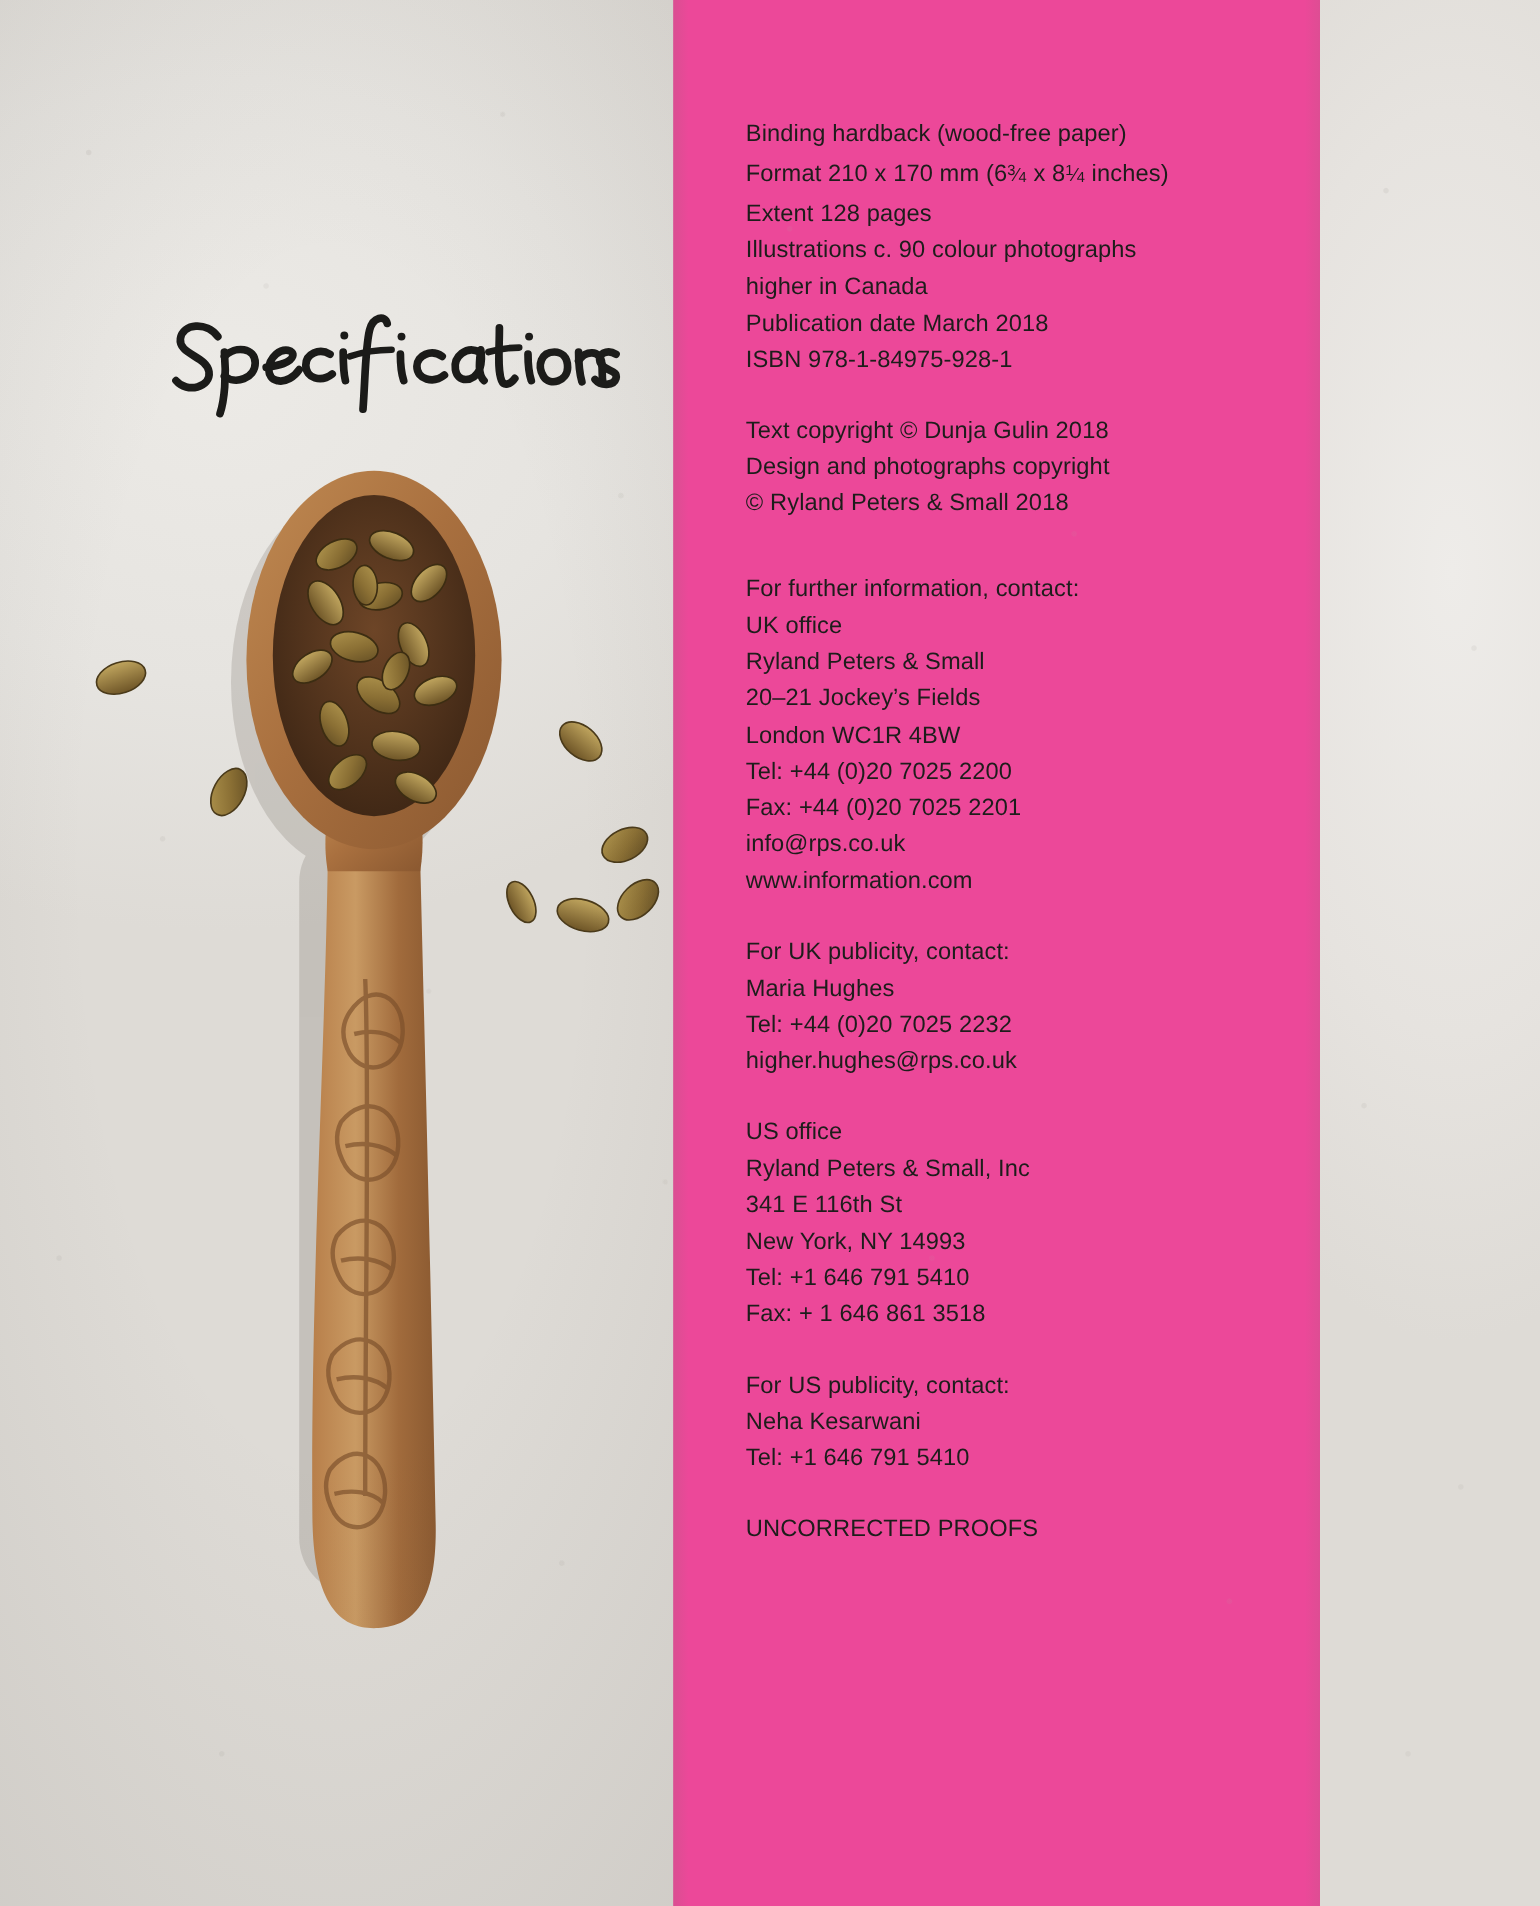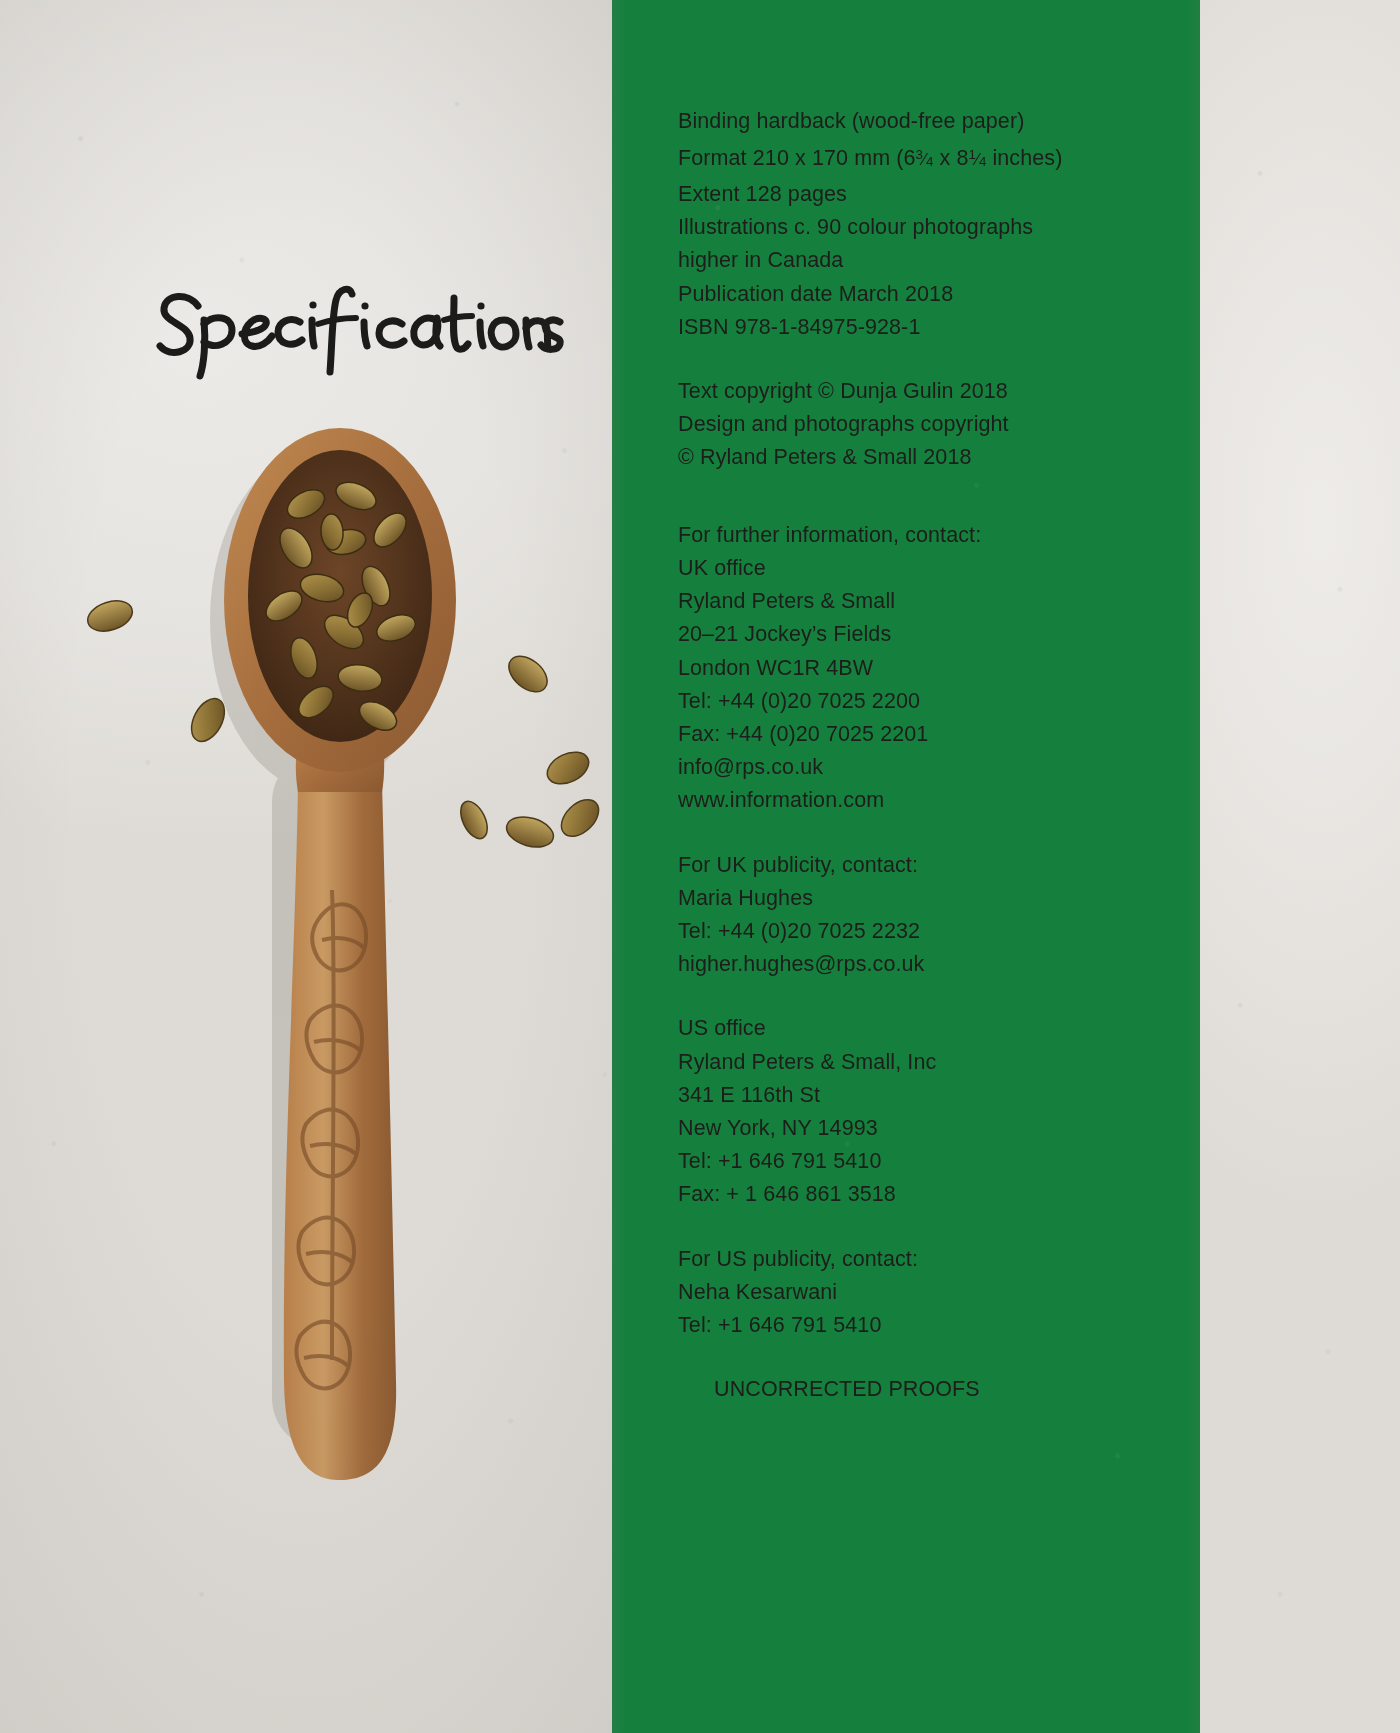--- a/index.html
+++ b/index.html
@@ -74,21 +74,21 @@
   }
   .spoon-photo svg { width: 100%; height: 100%; display: block; }
 
   
   .text-panel {
     position: absolute;
     left: 612px;
     top: 0;
     width: 588px;
     height: 1733px;
-    background: #15803d;
+    background: #ec4899;
   }
   .text-panel .paper-tex {
     position: absolute; inset: 0;
     background-image:
       radial-gradient(circle at 18% 12%, rgba(175,170,163,.10) 0 2px, transparent 3px),
       radial-gradient(circle at 62% 28%, rgba(175,170,163,.08) 0 2px, transparent 3px),
       radial-gradient(circle at 40% 66%, rgba(175,170,163,.08) 0 2px, transparent 3px),
       radial-gradient(circle at 86% 84%, rgba(175,170,163,.09) 0 2px, transparent 3px);
   }
   .panel-edge-left {
@@ -123,21 +123,21 @@
     position: absolute;
     left: 66px;
     top: 105px;
     width: 420px;
     color: #1d1d1b;
     font-size: 21.5px;
     line-height: 33.2px;
     letter-spacing: .1px;
   }
   .block { margin: 0 0 31px 0; }
-  .block:last-child { margin-bottom: 0; margin-left: 36px; }
+  .block:last-child { margin-bottom: 0; }
   .line { display: block; white-space: pre; }
   .bold { font-weight: 400; margin-top: 44px; }
   .sup-frac {
     font-size: .62em;
     vertical-align: .42em;
     letter-spacing: 0;
   }
   .sub-frac {
     font-size: .62em;
     vertical-align: -.08em;

